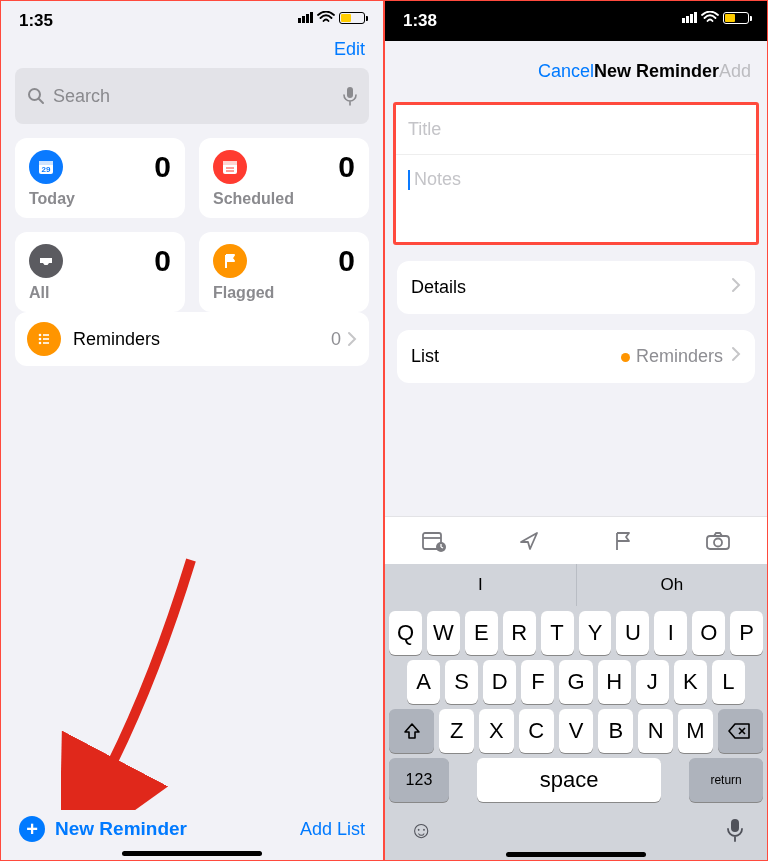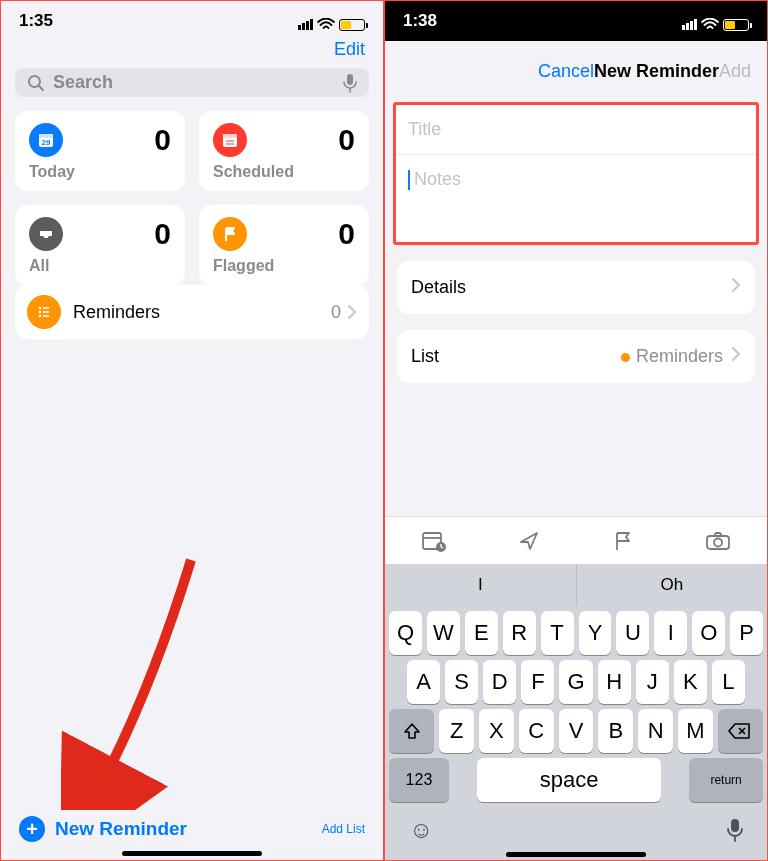--- a/index.html
+++ b/index.html
@@ -2,39 +2,39 @@
 <html><head>
 <meta charset="utf-8">
 <style>
   * { box-sizing: border-box; margin: 0; padding: 0; font-family: -apple-system, "Helvetica Neue", Arial, sans-serif; }
   body { width: 768px; height: 861px; display: flex; background: #fff; }
   .col { width: 384px; height: 861px; border: 1px solid #ff4a3d; position: relative; overflow: hidden; }
   .col-left { background: #f2f2f7; }
   .col-right { background: #f2f2f7; }
 
   
-  .status { display:flex; justify-content:space-between; align-items:flex-end; padding: 10px 18px 4px 18px; font-size:17px; font-weight:600; }
+  .status { display:flex; justify-content:space-between; align-items:flex-start; padding: 10px 18px 4px 18px; font-size:17px; font-weight:600; }
   .status .icons { display:flex; align-items:center; gap:4px; }
   .status-light { color:#000; background:transparent; }
   .status-dark  { color:#fff; background:#000; padding-top:10px; padding-bottom:10px; }
 
   .signal { display:inline-flex; align-items:flex-end; gap:1px; }
   .signal span { width:3px; background:currentColor; display:inline-block; }
   .signal span:nth-child(1){height:5px}
   .signal span:nth-child(2){height:7px}
   .signal span:nth-child(3){height:9px}
   .signal span:nth-child(4){height:11px}
   .battery { width:26px; height:12px; border:1px solid currentColor; border-radius:3px; position:relative; display:inline-block; }
   .battery::after{content:"";position:absolute;right:-4px;top:3px;width:2px;height:5px;background:currentColor;border-radius:0 1px 1px 0;}
   .battery .fill{position:absolute;left:1px;top:1px;bottom:1px;width:40%;background:#ffcc00;border-radius:1px;}
 
   
   .edit-row { text-align:right; padding: 4px 18px 8px; }
   .link-blue { color:#007aff; font-size:18px; }
-  .searchbox { margin: 0 14px 14px; background:#e3e3e8; border-radius:8px; height:29px; display:flex; align-items:center; padding:0 12px; color:#8a8a8e; font-size:18px;font-weight:bold; }
+  .searchbox { margin: 0 14px 14px; background:#e3e3e8; border-radius:8px; height:56px; display:flex; align-items:center; padding:0 12px; color:#8a8a8e; font-size:18px; }
   .searchbox .sicon{margin-right:8px;}
   .searchbox .mic{margin-left:auto;}
 
   .tiles { display:grid; grid-template-columns:1fr 1fr; gap:14px; padding:0 14px; }
   .tile { background:#fff; border-radius:12px; padding:12px 14px 10px; }
   .tile-top { display:flex; justify-content:space-between; align-items:flex-start; }
   .tile .count { font-size:30px; font-weight:700; color:#000;}
   .tile .label { color:#8a8a8e; font-size:16px; font-weight:600; margin-top:6px;}
   .circ { width:34px; height:34px; border-radius:50%; display:flex; align-items:center; justify-content:center; }
   .c-blue{background:#0a7aff;}
@@ -44,21 +44,21 @@
 
   .section-h { font-size:21px; font-weight:700; padding:18px 18px 8px; color:#000;}
   .list-row { background:#fff; margin:0 14px; border-radius:12px; display:flex; align-items:center; padding:10px 12px; font-size:18px;}
   .list-row .circ{width:34px;height:34px;margin-right:12px;}
   .list-row .cnt{margin-left:auto;color:#8e8e93;font-size:18px;}
   .list-row .chev{color:#c6c6c8;margin-left:6px;}
 
   .bottombar { position:absolute; bottom:18px; left:0; right:0; display:flex; justify-content:space-between; align-items:center; padding:0 18px;}
   .newrem { display:flex; align-items:center; gap:10px; color:#007aff; font-weight:600; font-size:19px;}
   .plusc { width:26px;height:26px;border-radius:50%;background:#007aff;color:#fff;display:flex;align-items:center;justify-content:center;font-size:20px;font-weight:700; line-height:1;}
-  .addlist{ color:#007aff; font-size:12px;}
+  .addlist{ color:#007aff; font-size:18px;}
   .homebar{position:absolute;bottom:4px;left:50%;transform:translateX(-50%);width:140px;height:5px;background:#000;border-radius:3px;}
 
   
   .arrow-svg{position:absolute;left:60px;bottom:50px;pointer-events:none;}
 
   
   .sheet { position:absolute; left:0; right:0; top:46px; bottom:0; background:#f2f2f7; border-radius:12px 12px 0 0; }
   .modal-hdr { display:flex; justify-content:flex-end; align-items:center; padding:14px 16px; font-size:18px;}
   .modal-hdr .title{font-weight:600;color:#000;}
   .modal-hdr .add{color:#bcbcc0;}

